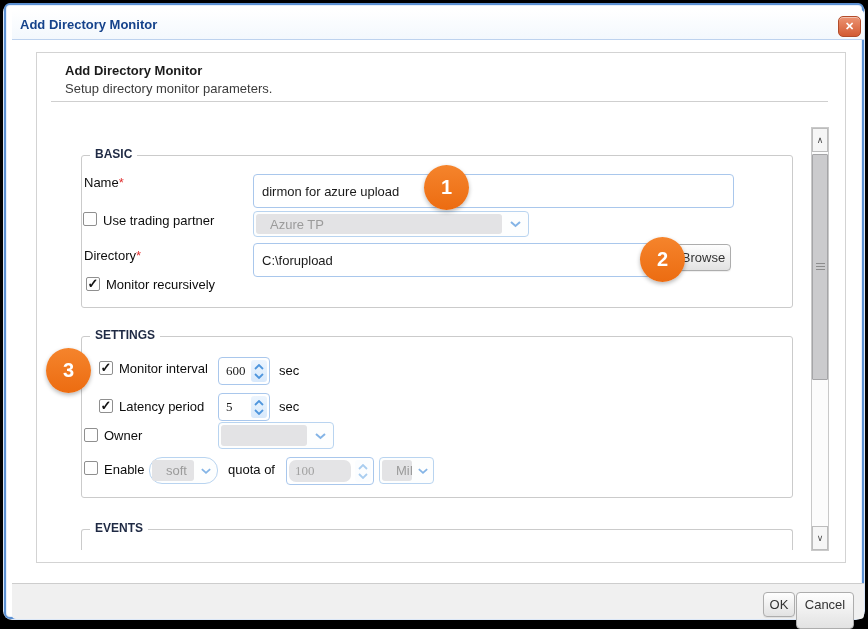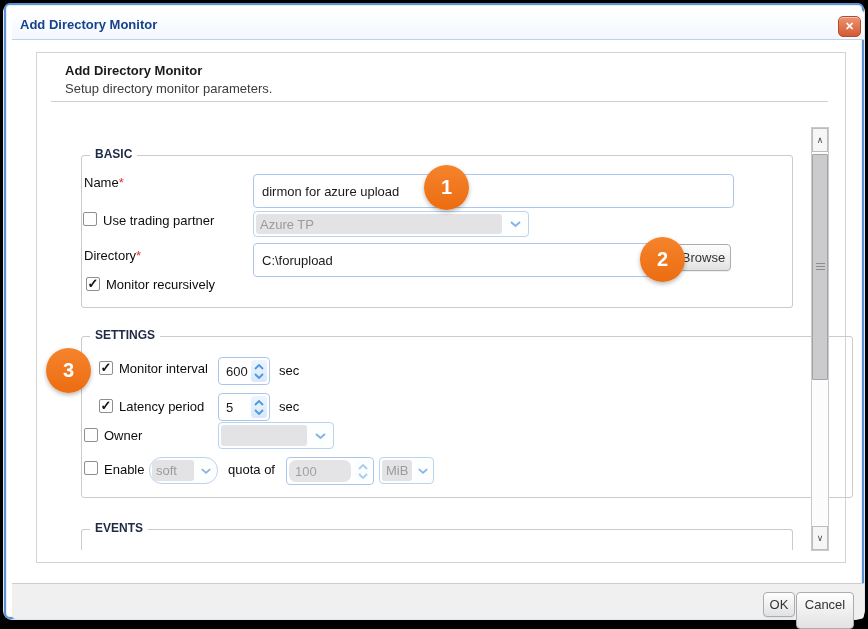--- a/index.html
+++ b/index.html
@@ -28,26 +28,26 @@
 
   .cb { position:absolute; width:14px; height:14px; border:1px solid #8f8f8f; border-radius:2px; background:#fefefe;
         text-align:center; cursor:pointer; }
   .cb span { display:block; font-size:13px; font-weight:bold; line-height:12px; color:#111; }
 
   .inp { position:absolute; border:1px solid #a9c7ec; border-radius:4px; background:#fff;
          font-family:"Liberation Sans", sans-serif; font-size:13px; color:#1a1a1a; padding:16px 8px; }
 
   .combo { position:absolute; border:1px solid #b9d4f0; border-radius:4px; background:#fdfefe; cursor:pointer; }
   .combo .body { position:absolute; left:2px; top:2px; bottom:2px; background:#e3e3e5; border-radius:3px;
-                 font-size:13px; color:#9b9b9b; padding-left:4px; overflow:hidden; display:flex; align-items:center; white-space:nowrap; }
+                 font-size:13px; color:#9b9b9b; padding-left:14px; overflow:hidden; display:flex; align-items:center; white-space:nowrap; }
   .combo .chev { position:absolute; right:0; top:0; bottom:0; display:flex; align-items:center; justify-content:center; }
 
   .spin { position:absolute; border:1px solid #a9c7ec; border-radius:4px; background:#fff; }
   .spin .num { position:absolute; left:0; top:0; bottom:0; font-size:13px; color:#1a1a1a; padding-left:7px;
-               display:flex; align-items:center; }
+               display:flex; align-items:center;font-family:Liberation Serif, serif; }
   .spin .btns { position:absolute; right:2px; top:2px; bottom:2px; width:16px; border-radius:3px;
                 background:linear-gradient(#ecf5fe,#d8e9fb); display:flex; flex-direction:column;
                 align-items:center; justify-content:center; gap:3px; cursor:pointer; }
   .spin.disabled .num { left:2px; top:2px; bottom:2px; right:22px; background:#e4e4e6; border-radius:7px; color:#a2a2a2; padding-left:6px; }
   .spin.disabled .btns { background:#fbfdff; }
 
   .btn { position:absolute; border:1px solid #adadad; border-radius:4px; background:linear-gradient(#fefefe,#e2e2e2);
          font-size:13px; color:#333; text-align:center; cursor:pointer; box-shadow:0 1px 1px rgba(0,0,0,.07); }
 
   .badge { position:absolute; width:45px; height:45px; border-radius:50%;
@@ -109,21 +109,21 @@
     <div class="lbl" style="left:78px; top:243px;"><span>Directory</span><span class="req">*</span></div>
     <input class="inp" style="left: 247px; top: 238px; width: 412px; height: 28px;" value="C:\forupload">
     <div class="btn" style="left:670px; top:239px; width:55px; height:27px; line-height:25px;">Browse</div>
     <div class="badge" style="left:634px; top:232px;">2</div>
 
     <div class="cb" style="left:80px; top:272px;">
         <span>✓</span>
       </div>
     <div class="lbl" style="left:100px; top:272px;">Monitor recursively</div>
 
-    <div class="fs" style="left:75px; top:331px; width:772px; height:162px;">
+    <div class="fs" style="left:75px; top:331px; width:712px; height:162px;">
       <span class="fs-legend">SETTINGS</span>
     </div>
     <div class="badge" style="left:40px; top:343px;">3</div>
 
     <div class="cb" style="left:93px; top:356px;">
         <span>✓</span>
       </div>
     <div class="lbl" style="left:113px; top:356px;">Monitor interval</div>
     <div class="spin" style="left:212px; top:352px; width:52px; height:28px;">
       <div class="num">600</div>

